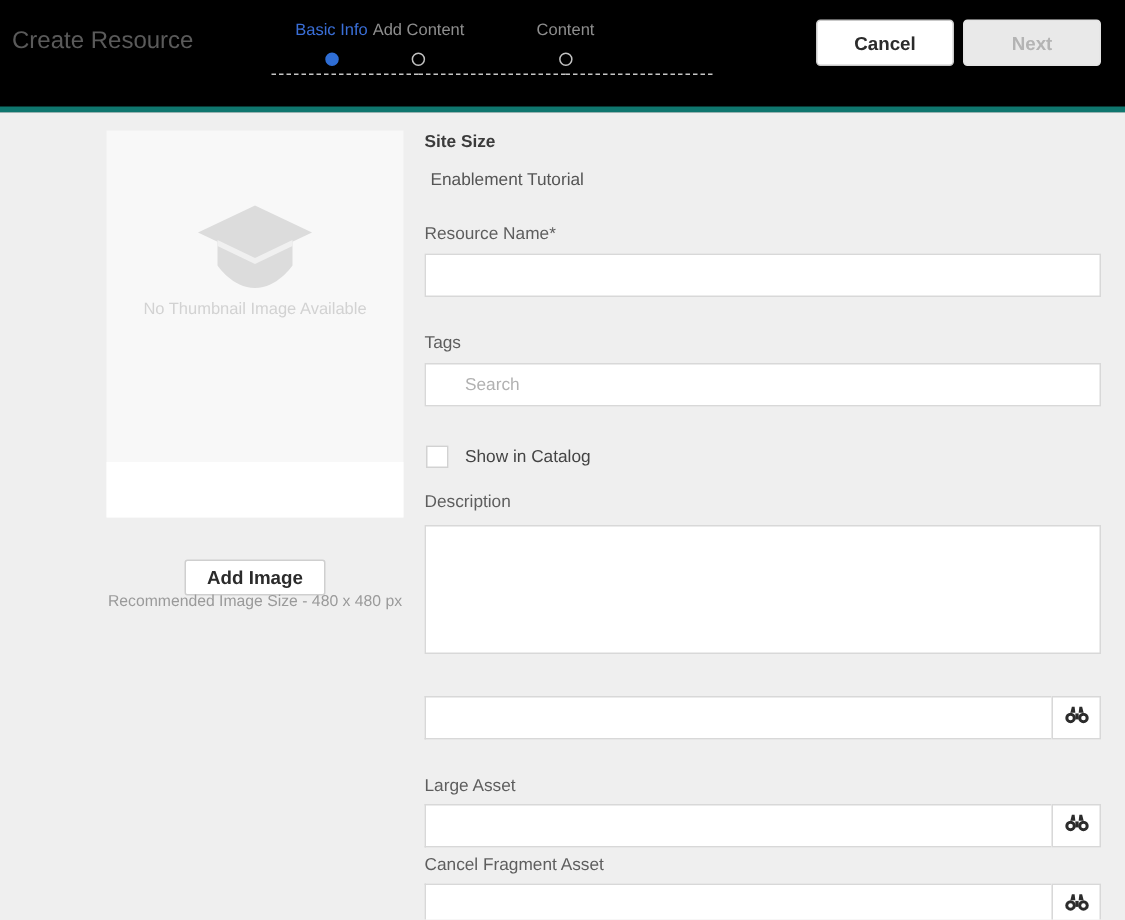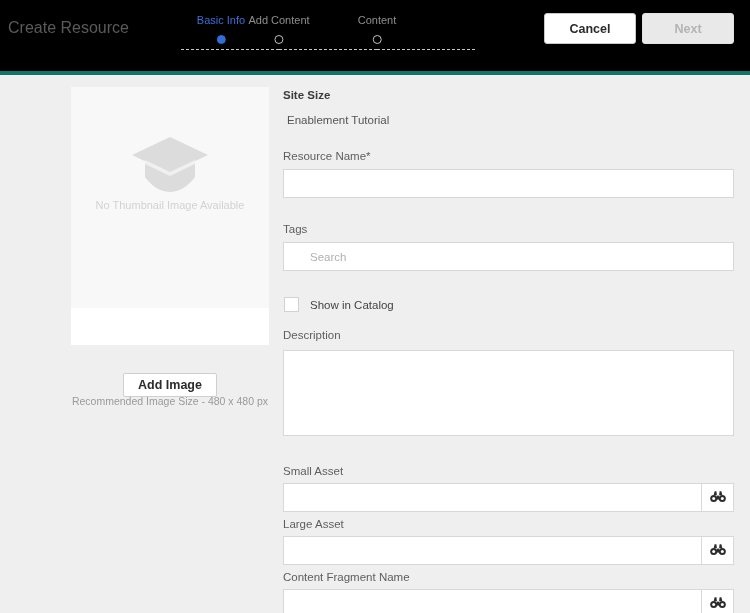--- a/index.html
+++ b/index.html
@@ -313,21 +313,20 @@
       <span class="checkbox"></span>
       <span class="checkbox-label">Show in Catalog</span>
     </div>
 
     <div class="fld-desc">
       <label class="field-label">Description</label>
       <textarea class="textarea" placeholder="" style=""></textarea>
     </div>
 
     <div class="asset-field fld-small">
-      <label class="field-label">Small Asset</label>
       <div class="asset-row">
         <input class="text-input" type="text" placeholder="" style="">
         <div class="asset-btn">
           <span>
             <svg width="16" height="13" viewBox="0 0 16 13" xmlns="http://www.w3.org/2000/svg">
               <path d="M4.6,1.2 L6.4,1.2 L6.9,5.2 L3.6,5.2 Z" fill="#2c2c2c"></path>
               <path d="M9.6,1.2 L11.4,1.2 L12.4,5.2 L9.1,5.2 Z" fill="#2c2c2c"></path>
               <circle cx="3.7" cy="8.6" r="3.5" fill="#2c2c2c"></circle>
               <circle cx="12.3" cy="8.6" r="3.5" fill="#2c2c2c"></circle>
               <circle cx="3.7" cy="8.6" r="1.5" fill="#ffffff"></circle>
@@ -353,21 +352,21 @@
               <circle cx="3.7" cy="8.6" r="1.5" fill="#ffffff"></circle>
               <circle cx="12.3" cy="8.6" r="1.5" fill="#ffffff"></circle>
               <rect x="6.9" y="5.6" width="2.2" height="4" fill="#2c2c2c"></rect>
             </svg>
           </span>
         </div>
       </div>
     </div>
 
     <div class="asset-field fld-cfa">
-      <label class="field-label">Content Fragment Name</label>
+      <label class="field-label">Cancel Fragment Asset</label>
       <div class="asset-row">
         <input class="text-input" type="text" placeholder="" style="">
         <div class="asset-btn">
           <span>
             <svg width="16" height="13" viewBox="0 0 16 13" xmlns="http://www.w3.org/2000/svg">
               <path d="M4.6,1.2 L6.4,1.2 L6.9,5.2 L3.6,5.2 Z" fill="#2c2c2c"></path>
               <path d="M9.6,1.2 L11.4,1.2 L12.4,5.2 L9.1,5.2 Z" fill="#2c2c2c"></path>
               <circle cx="3.7" cy="8.6" r="3.5" fill="#2c2c2c"></circle>
               <circle cx="12.3" cy="8.6" r="3.5" fill="#2c2c2c"></circle>
               <circle cx="3.7" cy="8.6" r="1.5" fill="#ffffff"></circle>

